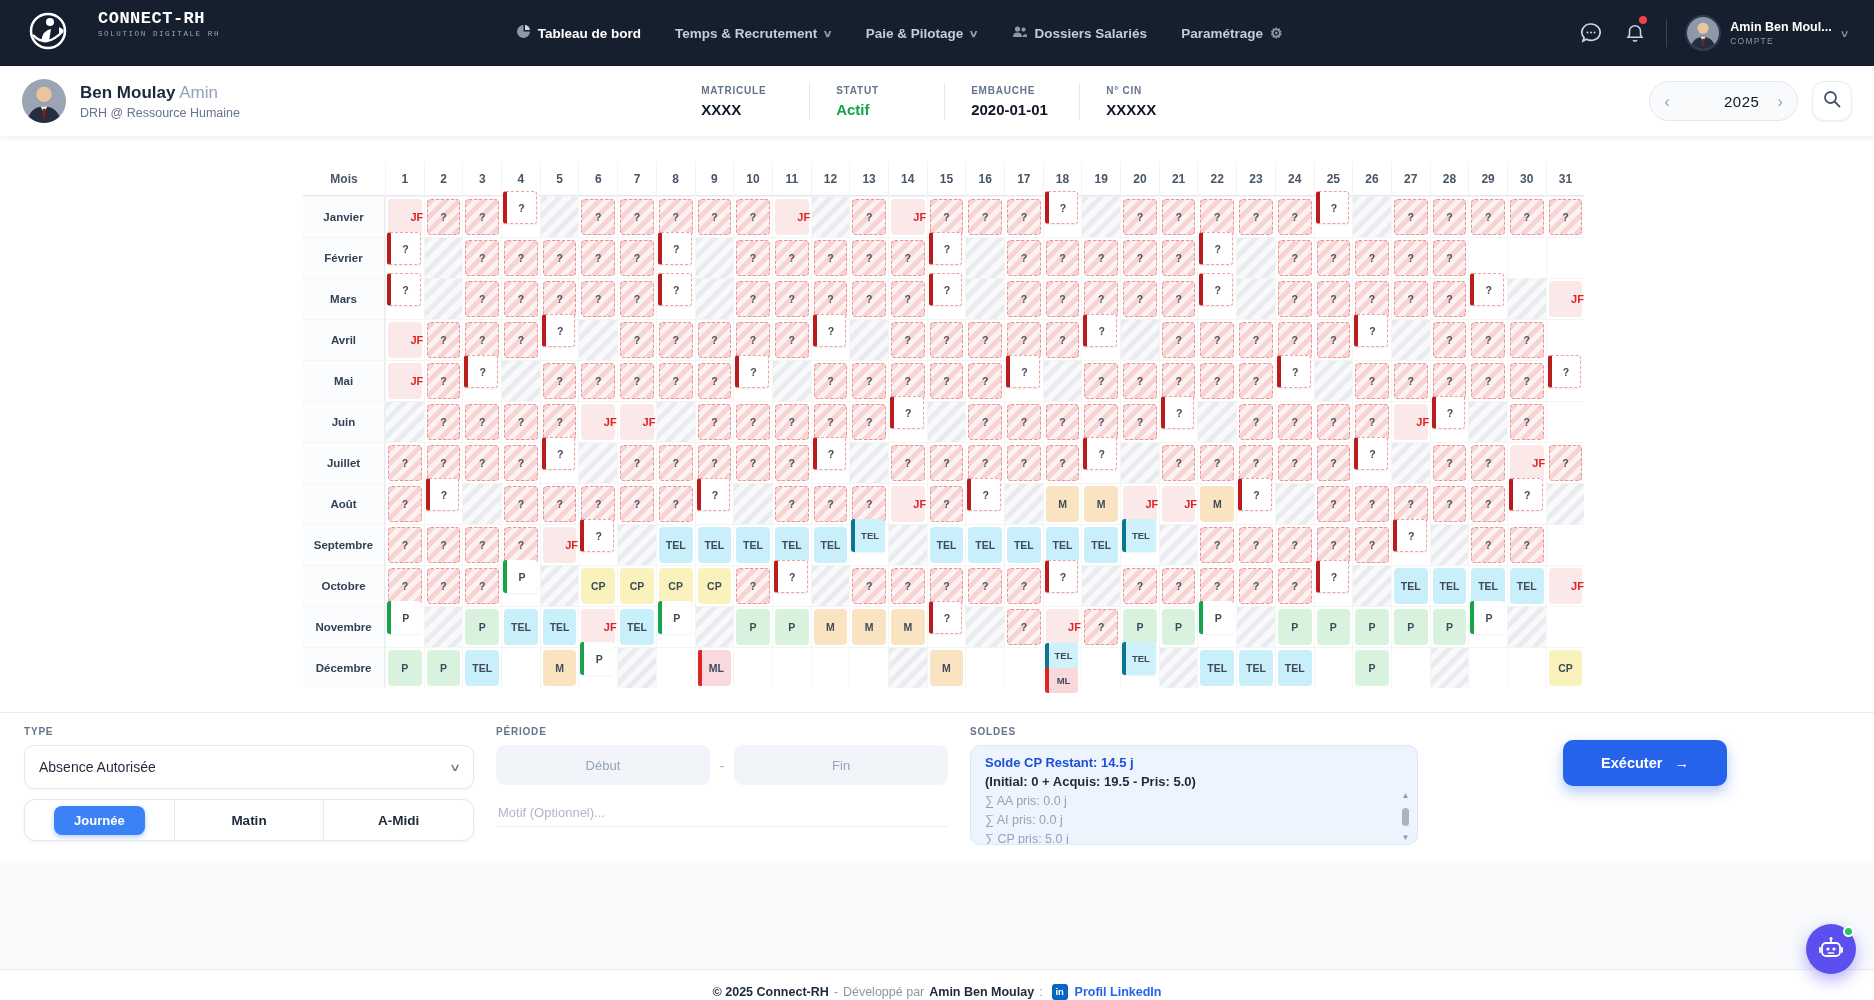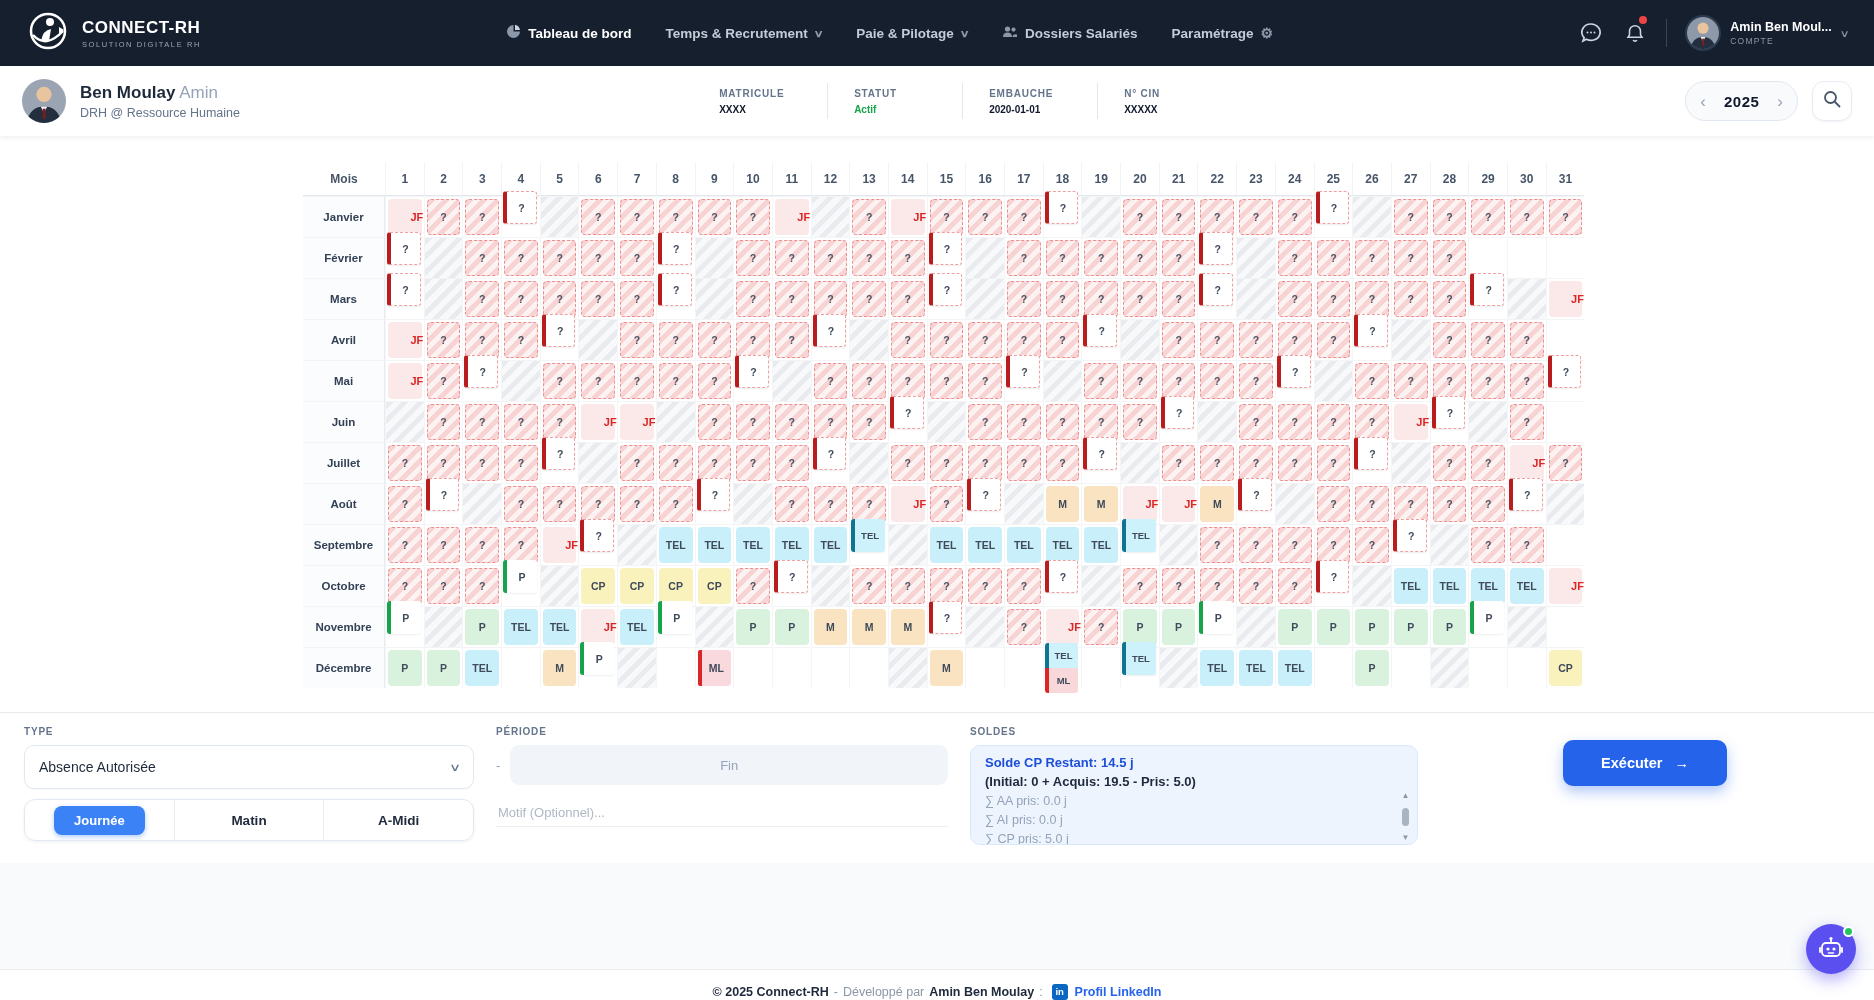--- a/index.html
+++ b/index.html
@@ -1,21 +1,21 @@
 <!DOCTYPE html>
 <html><head>
 <meta charset="utf-8">
 <style>
   * { margin:0; padding:0; box-sizing:border-box; }
   html,body { width:1874px; height:1000px; overflow:hidden; background:#fff;
     font-family:"Liberation Sans", sans-serif; }
 
   
   .navbar { height:66px; background:#151f2e; display:flex; align-items:center; padding:0 26px; }
-  .brand { display:flex; align-items:center; gap:12px; }
+  .brand { display:flex; align-items:flex-start; gap:28px;font-family:Liberation Mono, monospace; }
   .brand-txt .bname { color:#fff; font-size:17px; font-weight:bold; letter-spacing:.5px; }
   .brand-txt .btag { color:#9aa7b8; font-size:7.5px; letter-spacing:1.6px; margin-top:2px; }
   .nav-center { display:flex; align-items:center; gap:34px; margin:0 auto; }
   .nav-item { display:flex; align-items:center; gap:7px; color:#c3cdd9; font-size:13.5px; font-weight:bold; cursor:pointer; }
   .nav-item.active { color:#fff; }
   .chev { font-size:10px; color:#8b98a9; transform:scaleX(1.4); }
   .nav-right { display:flex; align-items:center; gap:18px; }
   .icon-btn { position:relative; width:26px; height:26px; display:flex; align-items:center; justify-content:center; cursor:pointer; }
   .dot-red { position:absolute; top:-4px; right:1px; width:8px; height:8px; border-radius:50%; background:#ef4444; }
   .vline { width:1px; height:28px; background:#35455a; }
@@ -28,27 +28,27 @@
   .emp { height:70px; background:#fff; box-shadow:0 2px 5px rgba(15,23,42,.07); display:flex; align-items:center; padding:16px 22px; position:relative; z-index:3; }
   .emp-id { display:flex; align-items:center; gap:14px; }
   .eavatar { width:44px; height:44px; border-radius:50%; overflow:hidden; }
   .ename { font-size:17px; }
   .ename .strong { font-weight:bold; color:#1e293b; }
   .ename .light { color:#94a3b8; }
   .esub { font-size:12.5px; color:#64748b; margin-top:3px; }
   .emp-fields { display:flex; align-items:center; gap:26px; margin:0 auto; }
   .efield { text-align:left; min-width:82px; }
   .eflabel { font-size:10px; font-weight:bold; color:#64748b; letter-spacing:.8px; }
-  .efvalue { font-size:10px; font-weight:bold; color:#0f172a; margin-top:5px; }
+  .efvalue { font-size:15px; font-weight:bold; color:#0f172a; margin-top:5px; }
   .efvalue.green { color:#16a34a; }
   .fdiv { width:1px; height:36px; background:#e2e8f0; }
   .emp-right { display:flex; align-items:center; gap:14px; }
   .year-pill { display:flex; align-items:center; gap:18px; height:40px; padding:0 14px; border:1px solid #e2e8f0; background:#f8fafc; border-radius:20px; }
   .yarrow { color:#94a3b8; font-size:17px; cursor:pointer; line-height:1; }
-  .yval { font-size:15px; font-weight:bold; color:#0f172a; letter-spacing:.5px; }
+  .yval { font-size:15px; font-weight:normal; color:#0f172a; letter-spacing:.5px;margin-left:36px; }
   .search-btn { width:40px; height:40px; border:1px solid #e8edf3; background:#fff; border-radius:12px; display:flex; align-items:center; justify-content:center; cursor:pointer; box-shadow:0 1px 2px rgba(15,23,42,.05); }
 
   
   .cal-wrap { margin:26px 0 0 303px; }
   .cal { display:grid; grid-template-columns:82px repeat(31, 38.7px); grid-template-rows:34px repeat(12, 41px); }
   .corner, .dhead { display:flex; align-items:center; justify-content:center; font-size:12px; font-weight:bold; color:#475569; border-bottom:1px solid #e4e7ec; }
   .dhead { border-left:1px solid #f1f3f6; }
   .mlabel { display:flex; align-items:center; justify-content:center; font-size:11.5px; font-weight:bold; color:#334155; border-top:1px solid #f3f4f6; border-right:1px solid #e8ebef; background:#fbfcfd; }
   .day { position:relative; border-left:1px solid #f4f5f7; border-top:1px solid #f3f4f6; }
   .chip { position:absolute; inset:2px; display:flex; align-items:center; justify-content:center; font-size:10.5px; font-weight:bold; border-radius:4px; color:#3f4a5a; }
@@ -1399,20 +1399,21 @@
         <span class="seg-pill">Journée</span>
       </div>
       <div class="seg">Matin</div>
       <div class="seg">A-Midi</div>
     </div>
   </div>
 
   <div class="col-periode">
     <div class="col-label">PÉRIODE</div>
     <div class="dates">
+      <input class="date-in" placeholder="Début" style="">
       <span class="dash">-</span>
       <input class="date-in" placeholder="Fin" style="">
     </div>
     <input class="motif-in" placeholder="Motif (Optionnel)..." style="">
   </div>
 
   <div class="col-soldes">
     <div class="col-label">SOLDES</div>
     <div class="soldes-box">
       <div class="sline1">Solde CP Restant: 14.5 j</div>

